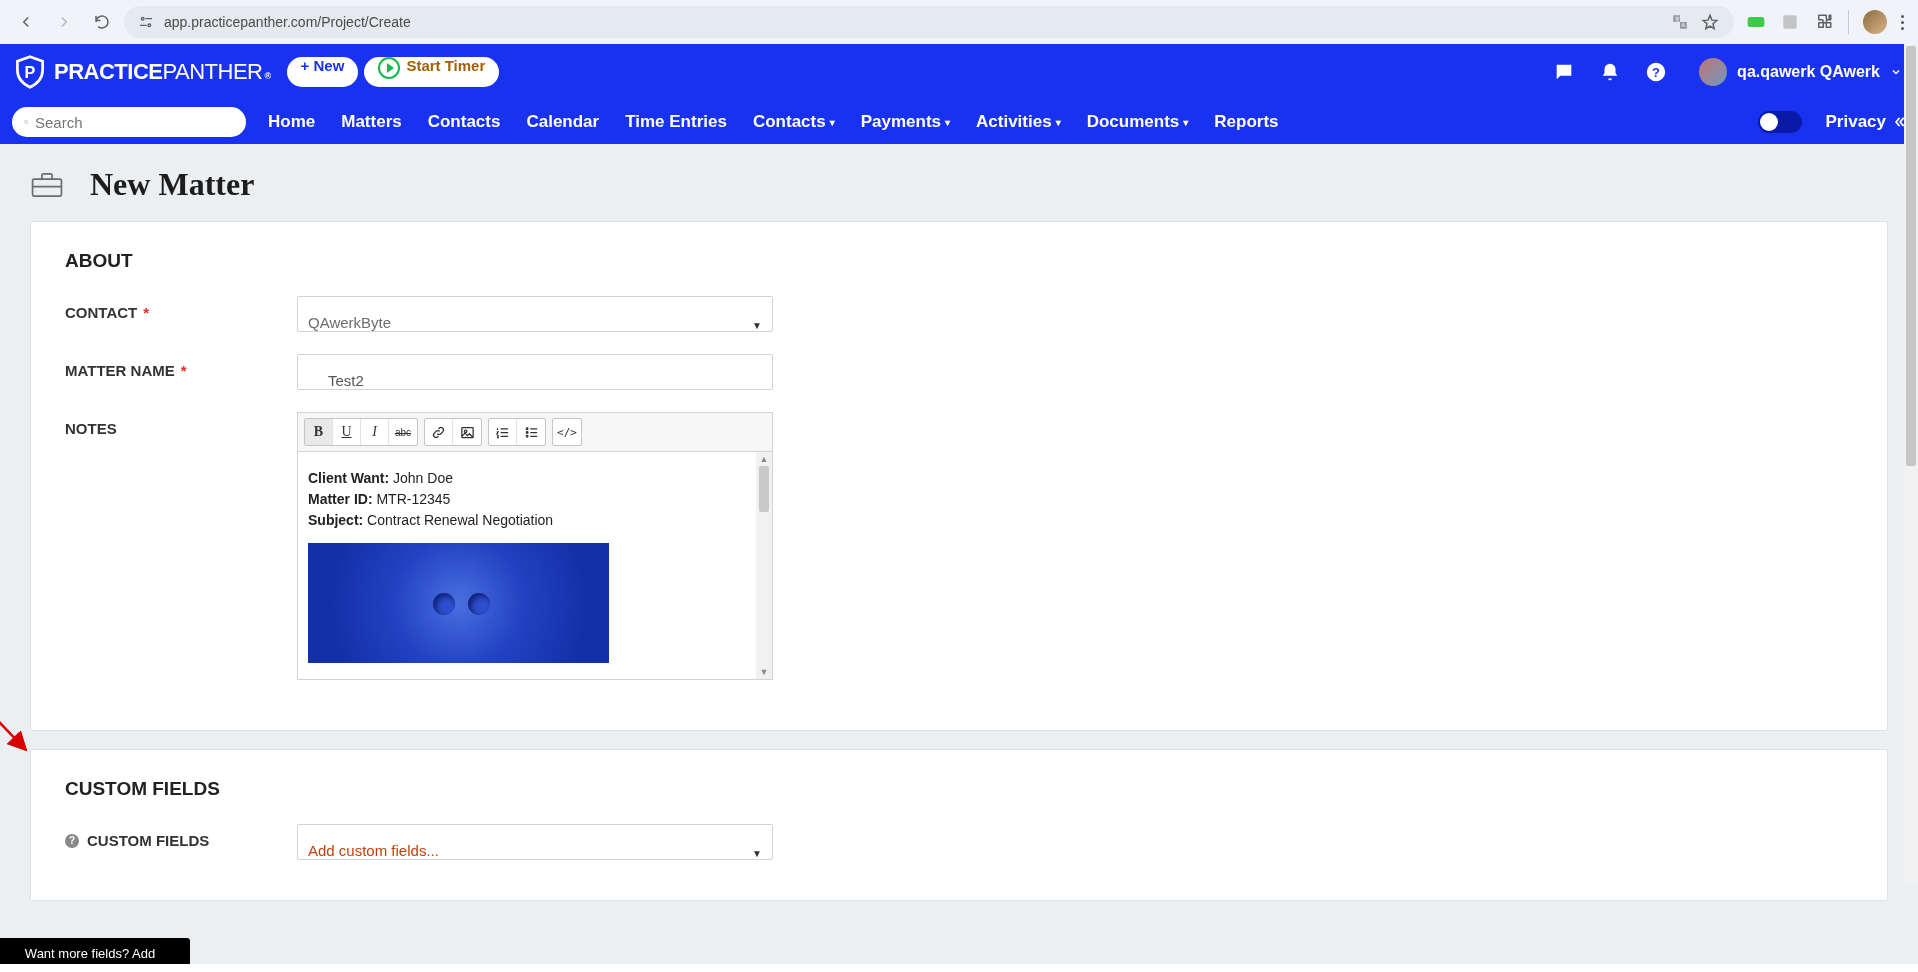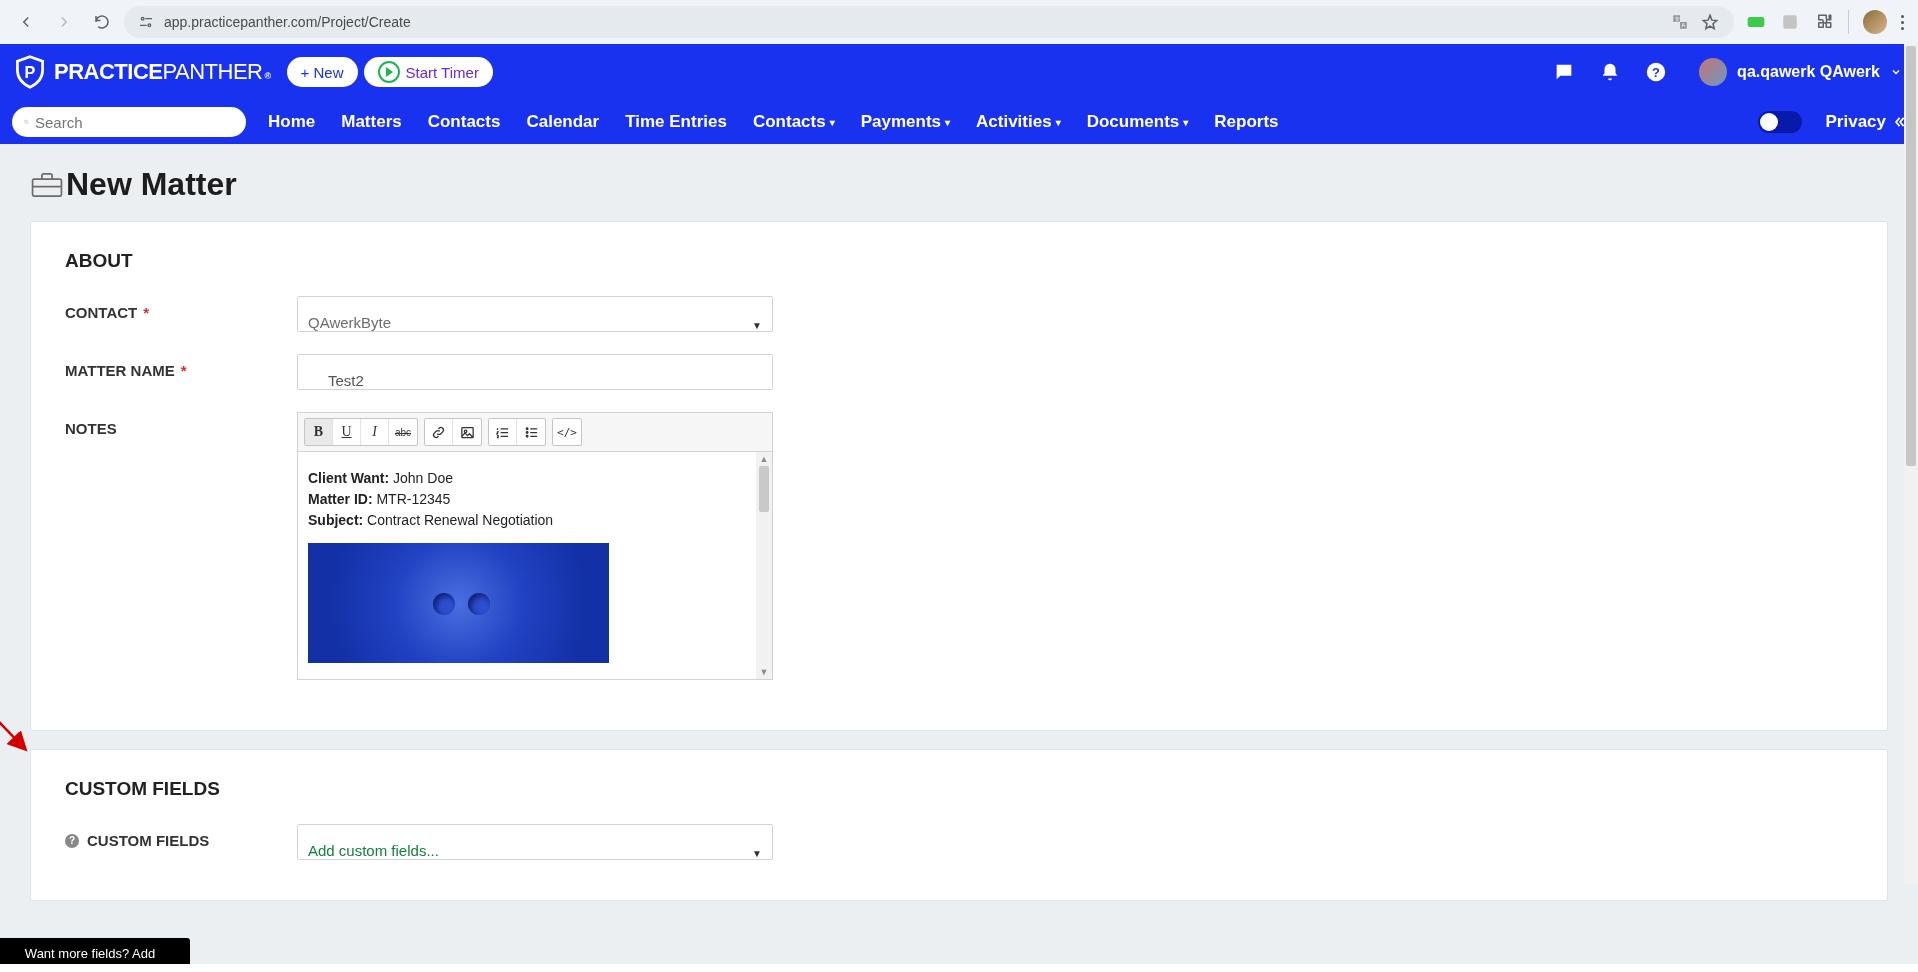--- a/index.html
+++ b/index.html
@@ -51,25 +51,25 @@
   .logo-block { display:flex; align-items:center; gap:6px; margin-right: 10px; }
   .logo-shield {
     width: 36px; height: 36px; display:flex; align-items:center; justify-content:center;
   }
   .logo-text { font-size: 22px; font-weight: 600; letter-spacing: -0.5px; display:flex; align-items:baseline; }
   .logo-text strong { font-weight: 800; }
   .logo-text .tm { font-size: 9px; vertical-align: super; margin-left:2px; }
 
   .pill-btn {
     background: #fff; border-radius: 16px; height: 30px; padding: 0 14px;
-    display:flex; align-items:center; gap:6px; font-size:15px; font-weight:400;
+    display:flex; align-items:flex-start; gap:6px; font-size:15px; font-weight:700;
     cursor:pointer; margin-left:6px;
   }
   .pill-new { color: #1932ef; }
-  .pill-timer { color: #6d28d9; }
+  .pill-timer { color: #a16207; }
   .timer-icon {
     width:22px; height:22px; border-radius:50%; border:2px solid #19b84c;
     display:flex; align-items:center; justify-content:center;
   }
   .timer-icon::before {
     content:''; width:0; height:0;
     border-left:7px solid #19b84c; border-top:5px solid transparent; border-bottom:5px solid transparent;
     margin-left:2px;
   }
 
@@ -101,21 +101,21 @@
   .toggle {
     width:44px; height:22px; background:#0a1aa8; border-radius:11px; position:relative; cursor:pointer;
   }
   .toggle::before {
     content:''; position:absolute; left:2px; top:2px; width:18px; height:18px; background:#fff; border-radius:50%;
   }
   .privacy-lbl { font-size:17px; font-weight:600; display:flex; align-items:center; gap:6px; cursor:pointer; }
 
   
   .page-body { background:#eceff1; padding: 16px 30px 40px; min-height: 820px; position:relative; }
-  .page-title-row { display:flex; align-items:center; gap:2px; margin-bottom:18px; padding-top:6px; }
+  .page-title-row { display:flex; align-items:center; gap:26px; margin-bottom:18px; padding-top:6px;font-family:Liberation Serif, serif; }
   .briefcase-icon { width:34px; height:28px; }
   .page-title-row h1 { font-size:32px; font-weight:800; color:#1d1d1d; }
 
   .panel { background:#fff; border:1px solid #e0e3e6; border-radius:2px; padding:28px 34px; margin-bottom:18px; }
   .panel-heading { font-size:19px; font-weight:800; color:#222; margin-bottom:24px; }
 
   .form-row { display:flex; align-items:flex-start; margin-bottom:22px; }
   .form-label {
     width:232px; font-size:15px; font-weight:800; color:#333; padding-top:8px;
     display:flex; align-items:center; gap:6px;
@@ -478,21 +478,21 @@
   <div class="panel" style="padding-bottom:40px; position:relative;">
     <div class="panel-heading">CUSTOM FIELDS</div>
 
     <div class="form-row" style="margin-bottom:0;">
       <div class="form-label" style="position:relative;">
         <div class="help-bubble" style="position:static;margin-right:2px;">?</div>
         <span>CUSTOM FIELDS</span>
       </div>
       <div class="form-ctrl">
         <div class="select-box">
-          <span style="color:#15803d">Add custom fields...</span>
+          <span style="color:#c2410c">Add custom fields...</span>
           <span class="sel-caret">▼</span>
         </div>
       </div>
     </div>
   </div>
 
   <svg class="red-arrow" style="left:-24px; top:554px;" viewBox="0 0 60 60">
     <defs>
         <marker id="ah" markerWidth="8" markerHeight="8" refX="6" refY="4" orient="auto">
           <path d="M0 0L8 4L0 8z" fill="#d40000"></path>

